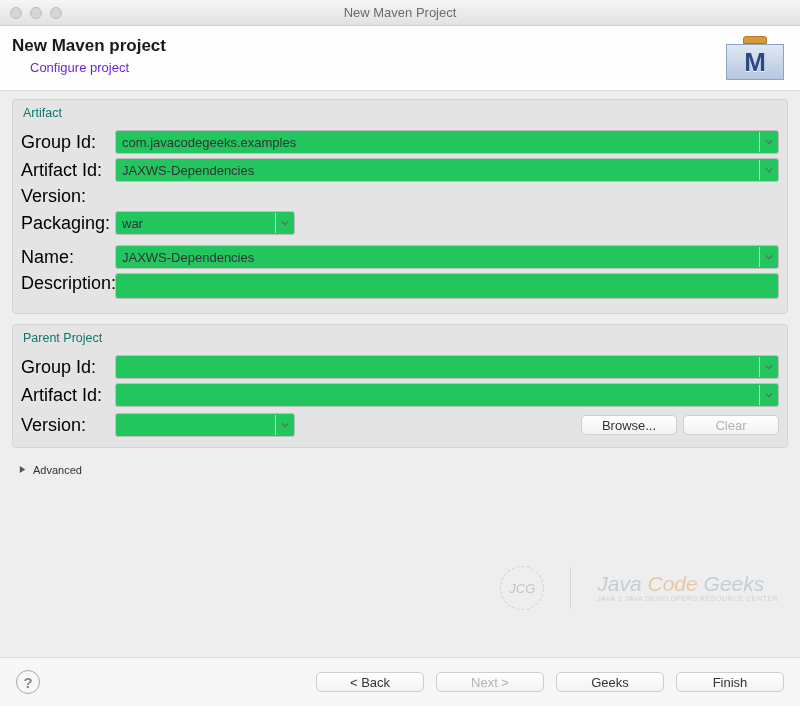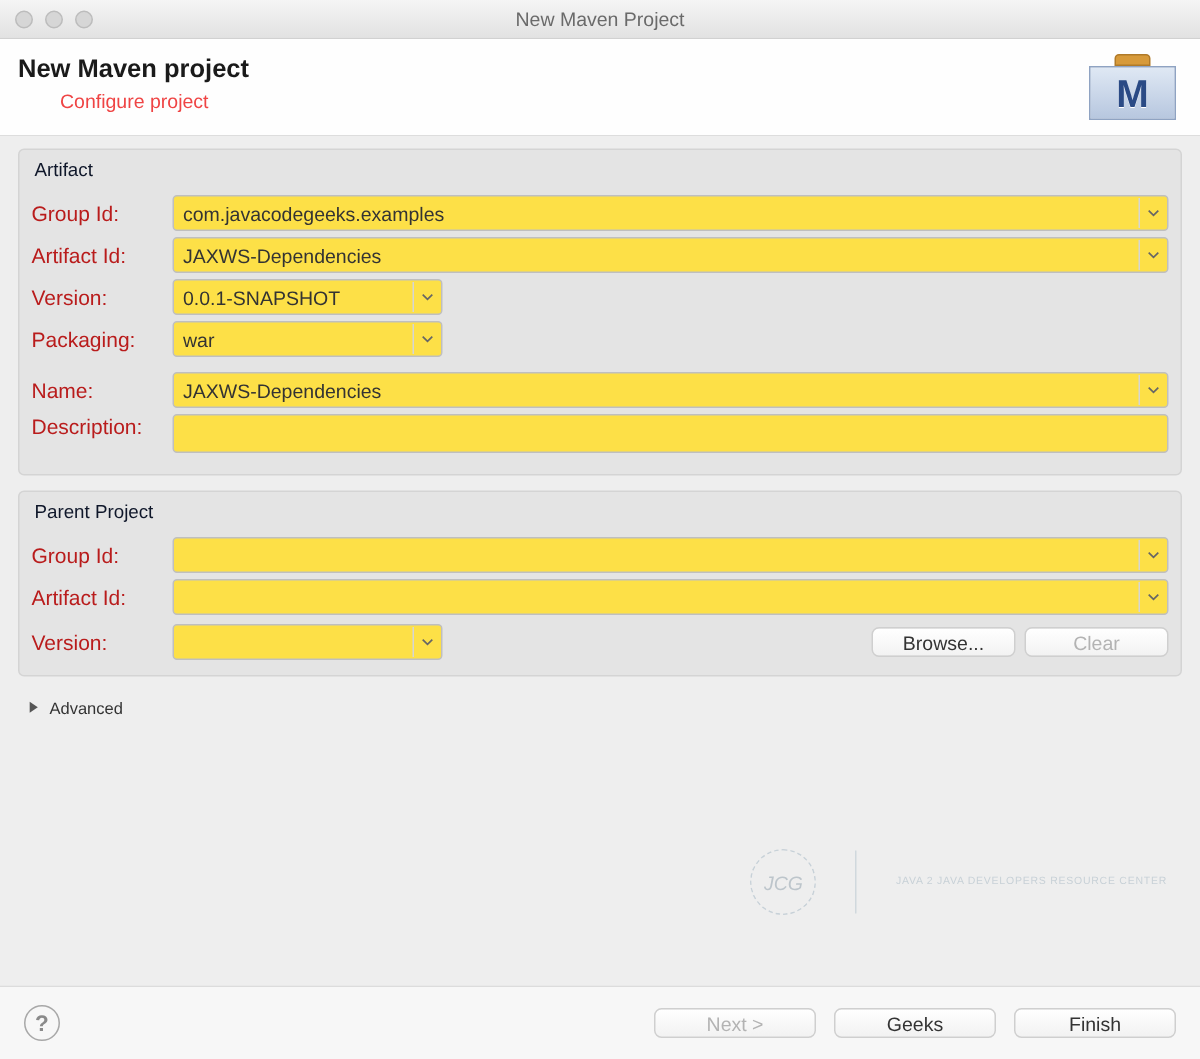--- a/index.html
+++ b/index.html
@@ -50,22 +50,22 @@
   }
   .header-text { flex: 1; }
   .header-title {
     font-weight: 700;
     font-size: 17px;
     color: #1a1a1a;
     margin-bottom: 4px;
   }
   .header-sub {
     font-size: 13px;
-    color: #ef4444;
-    margin-left: 28px;
+    color: #6d28d9;
+    margin-left: 18px;
   }
   .maven-icon {
     width: 58px; height: 44px;
     display: flex;
     flex-direction: column;
     align-items: stretch;
   }
   .maven-tab {
     height: 8px;
     width: 24px;
@@ -97,37 +97,37 @@
     gap: 10px;
   }
   .group {
     background: #e4e4e4;
     border: 1px solid #d4d4d4;
     border-radius: 4px;
     padding: 6px 8px 10px 8px;
   }
   .group-title {
     font-size: 12.5px;
-    color: #0f172a;
+    color: #0f766e;
     padding: 0 2px 6px 2px;
   }
   .form-row {
     display: flex;
     align-items: center;
     margin: 4px 0;
     gap: 6px;
   }
   .lbl {
     width: 88px;
-    font-size: 14px;
-    color: #b91c1c;
+    font-size: 18px;
+    color: #000000;
   }
   .combo, .textbox {
     height: 24px;
-    background: #fde047;
+    background: #22c55e;
     border: 1px solid #bfbfbf;
     border-radius: 3px;
     font-size: 13px;
     padding: 2px 6px;
     display: flex;
     align-items: center;
     position: relative;
   }
   .combo { padding-right: 22px; }
   .combo .caret {
@@ -274,28 +274,20 @@
         <span class="caret">
               <svg viewBox="0 0 10 10">
                 <path d="M1 3 L5 7 L9 3" fill="none" stroke="#666" stroke-width="1.4"></path>
               </svg>
             </span>
       </div>
     </div>
 
     <div class="form-row">
       <div class="lbl">Version:</div>
-      <div class="combo w180">
-        <span>0.0.1-SNAPSHOT</span>
-        <span class="caret">
-              <svg viewBox="0 0 10 10">
-                <path d="M1 3 L5 7 L9 3" fill="none" stroke="#666" stroke-width="1.4"></path>
-              </svg>
-            </span>
-      </div>
     </div>
 
     <div class="form-row">
       <div class="lbl">Packaging:</div>
       <div class="combo w180">
         <span>war</span>
         <span class="caret">
               <svg viewBox="0 0 10 10">
                 <path d="M1 3 L5 7 L9 3" fill="none" stroke="#666" stroke-width="1.4"></path>
               </svg>
@@ -372,24 +364,28 @@
           </svg></span>
     <span>Advanced</span>
   </div>
 
 </div>
 
 <div class="watermark">
   <div class="jcg-circle">JCG</div>
   <div class="jcg-divider"></div>
   <div class="jcg-text">
+    <div class="r1">
+      <span>Java </span><span class="g">Code </span><span>Geeks</span>
+    </div>
     <div class="r2">JAVA 2 JAVA DEVELOPERS RESOURCE CENTER</div>
   </div>
 </div>
 
 <div class="footer">
   <div class="help">?</div>
   <div class="spacer"></div>
+  <div class="btn">&lt; Back</div>
   <div class="btn disabled">Next &gt;</div>
   <div class="btn">Geeks</div>
   <div class="btn">Finish</div>
 </div>
 </div>
 
 </body></html>

